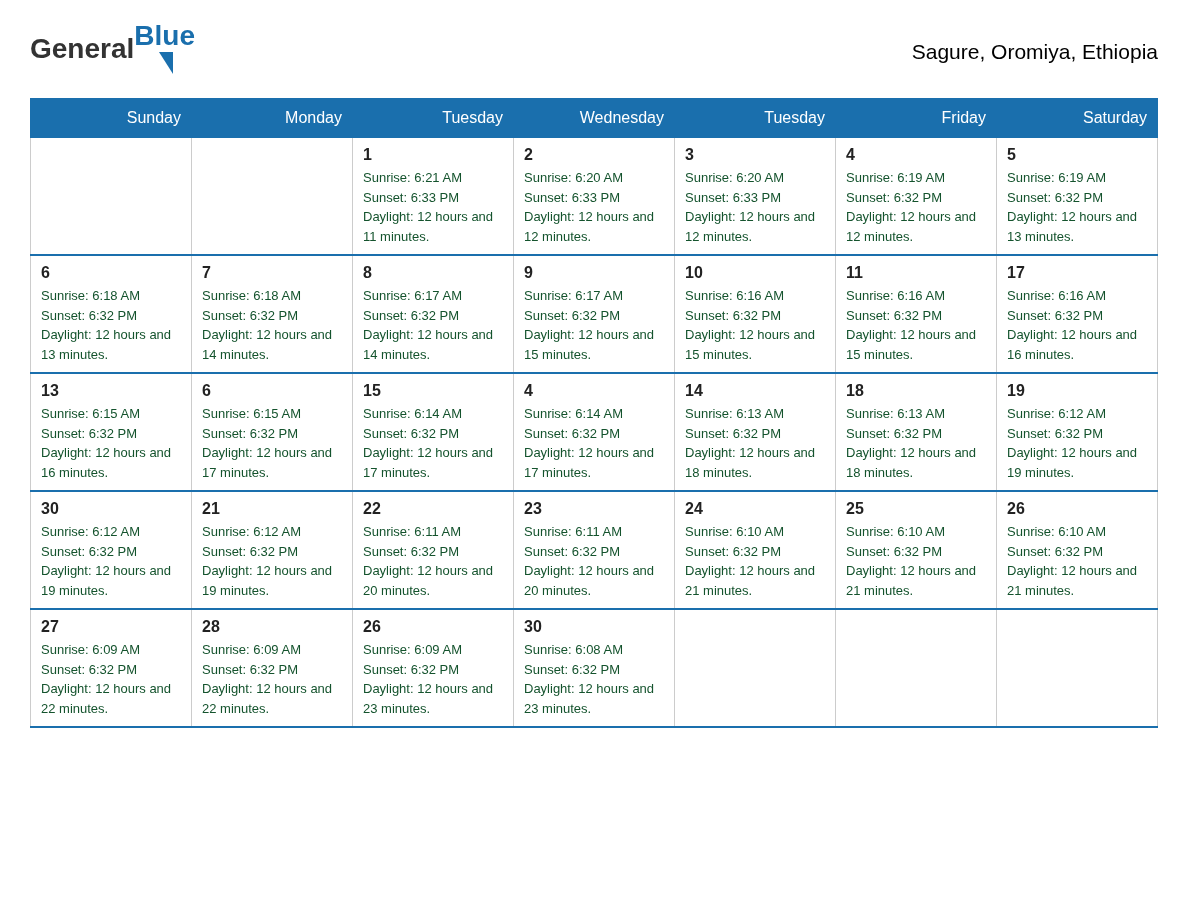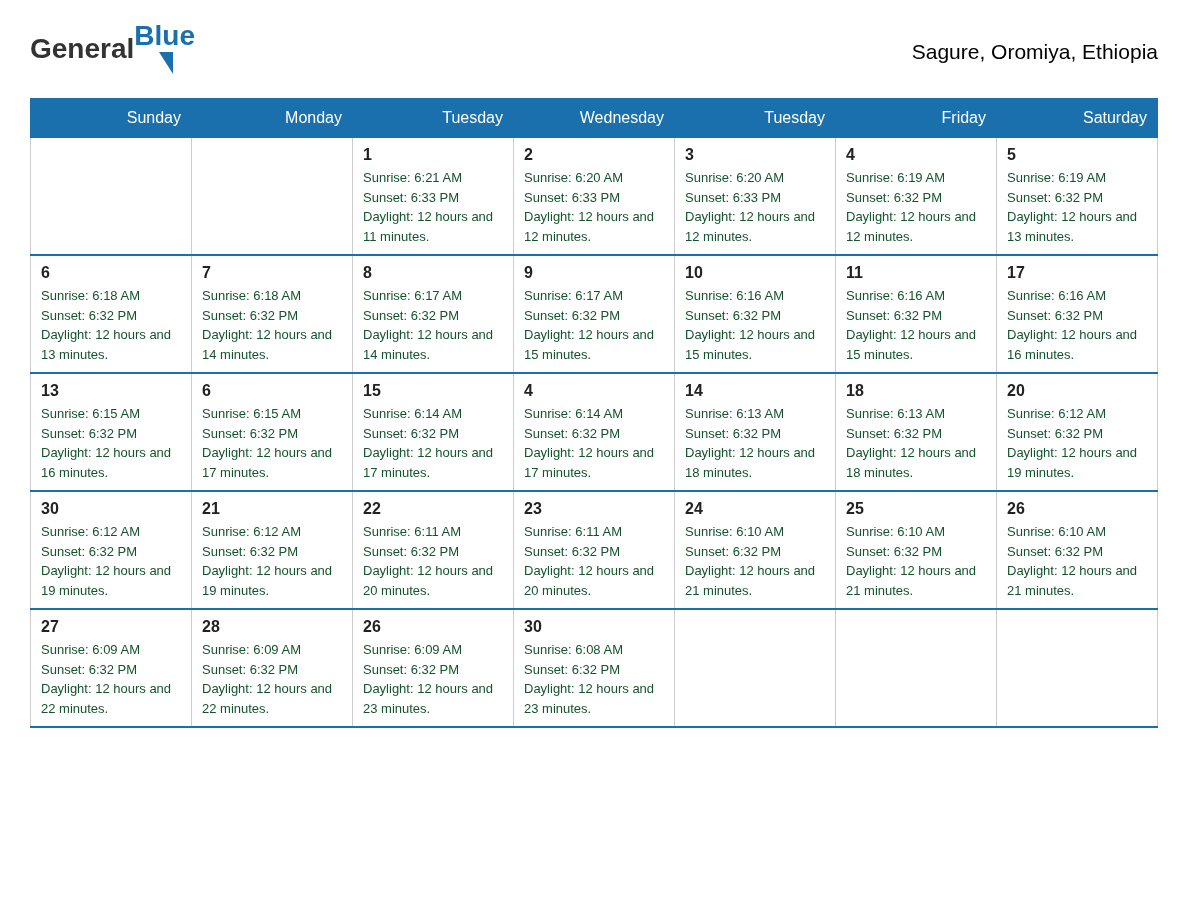--- a/index.html
+++ b/index.html
@@ -214,21 +214,21 @@
         </td>
         <td>
           <span class="day-number">14</span>
           <div class="day-info">Sunrise: 6:13 AM<br>Sunset: 6:32 PM<br>Daylight: 12 hours and 18 minutes.</div>
         </td>
         <td>
           <span class="day-number">18</span>
           <div class="day-info">Sunrise: 6:13 AM<br>Sunset: 6:32 PM<br>Daylight: 12 hours and 18 minutes.</div>
         </td>
         <td>
-          <span class="day-number">20</span>
+          <span class="day-number">19</span>
           <div class="day-info">Sunrise: 6:12 AM<br>Sunset: 6:32 PM<br>Daylight: 12 hours and 19 minutes.</div>
         </td>
       </tr>
       <tr>
         <td>
           <span class="day-number">30</span>
           <div class="day-info">Sunrise: 6:12 AM<br>Sunset: 6:32 PM<br>Daylight: 12 hours and 19 minutes.</div>
         </td>
         <td>
           <span class="day-number">21</span>

